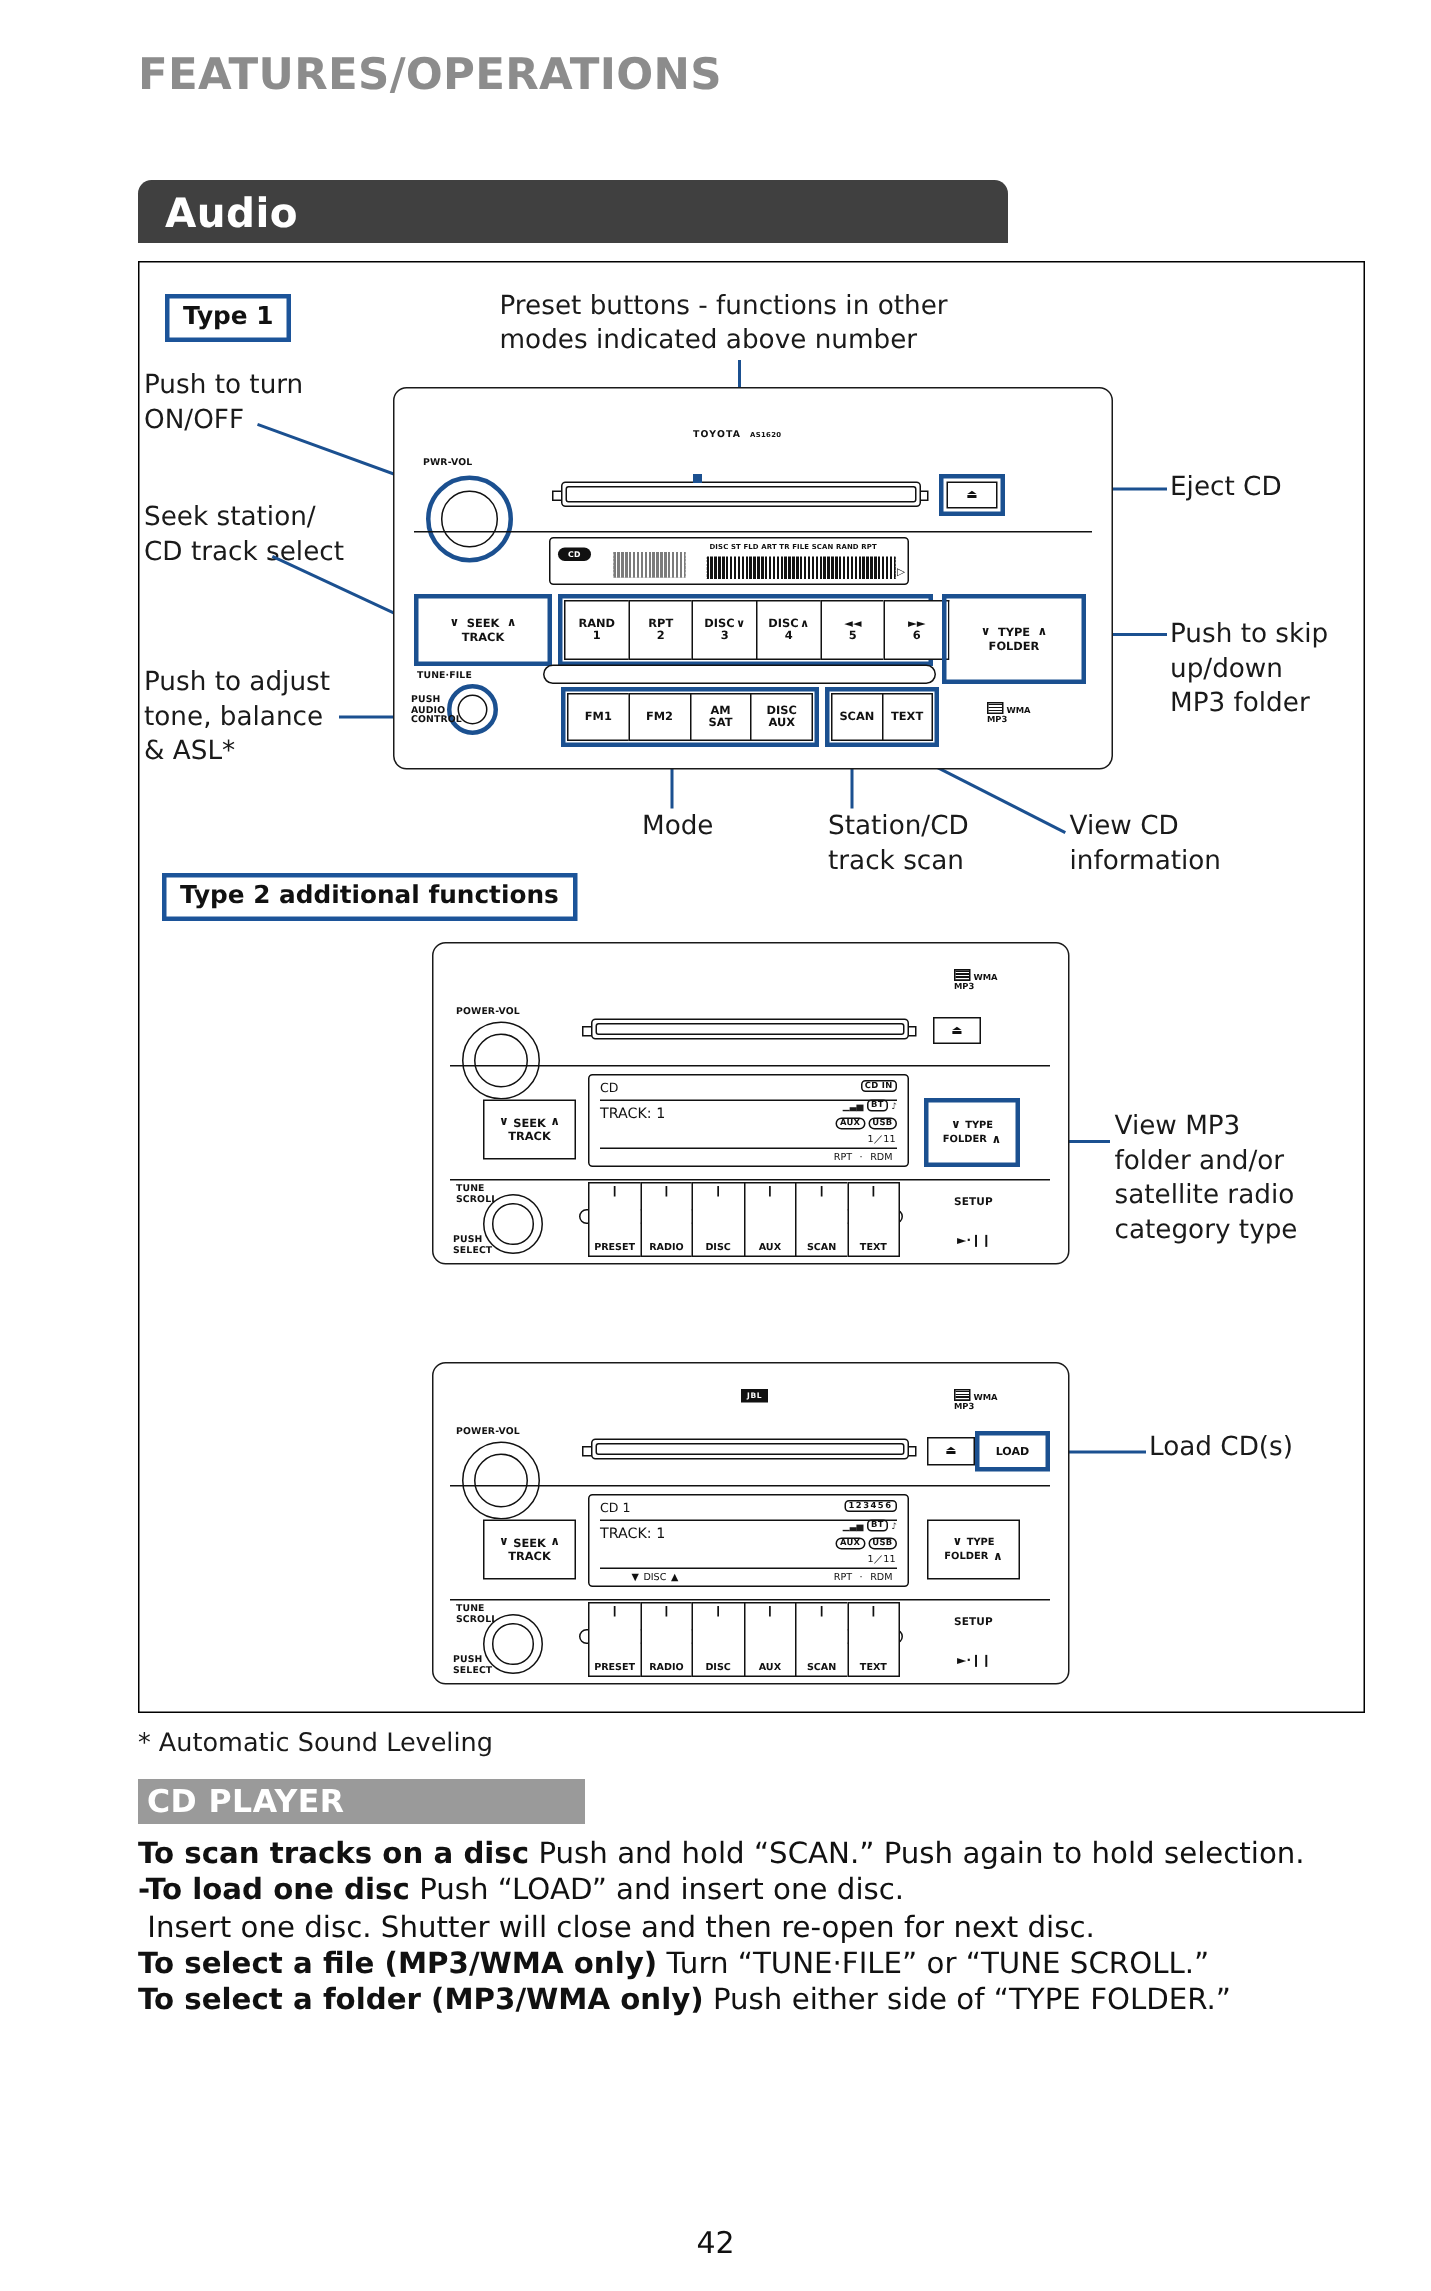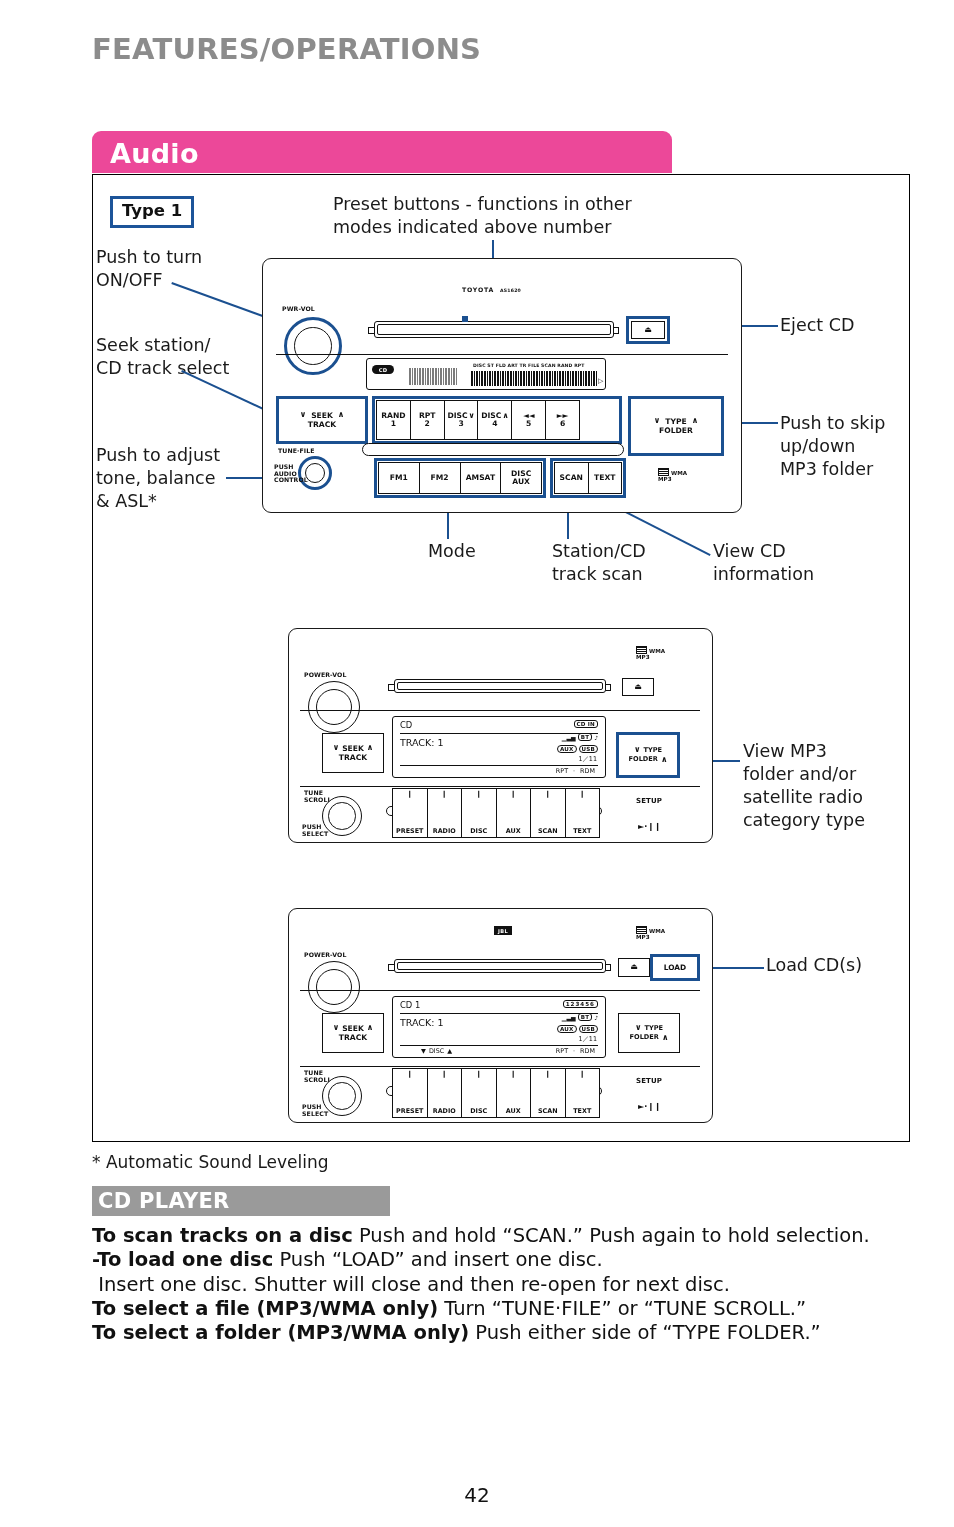--- a/index.html
+++ b/index.html
@@ -16,22 +16,22 @@
 
   
   .hdr-title {
     position:absolute; left:92px; top:32px;
     font-size:29px; font-weight:600; letter-spacing:.2px;
     color:#8c8c8c;
   }
 
   
   .audio-bar {
-    position:absolute; left:92px; top:131px; width:580px; height:42px;
-    background:#ec4899;
+    position:absolute; left:92px; top:120px; width:580px; height:42px;
+    background:#404040;
     border-radius:9px 9px 0 0;
   }
   .audio-bar span {
     position:absolute; left:18px; top:7px;
     color:#ffffff; font-size:27px; font-weight:600; letter-spacing:.3px;
   }
 
   
   .frame {
     position:absolute; left:92px; top:174px; width:818px; height:968px;
@@ -176,20 +176,21 @@
 
   <div class="hdr-title">FEATURES/OPERATIONS</div>
 
   <div class="audio-bar">
     <span>Audio</span>
   </div>
 
   <div class="frame"></div>
 
   <div class="badge" id="badge-t1">Type 1</div>
+  <div class="badge" id="badge-t2">Type 2 additional functions</div>
 
   <div class="callout" id="co-preset">Preset buttons - functions in other
 modes indicated above number</div>
   <div class="callout" id="co-onoff">Push to turn
 ON/OFF</div>
   <div class="callout" id="co-seek">Seek station/
 CD track select</div>
   <div class="callout" id="co-tone">Push to adjust
 tone, balance
 &amp; ASL*</div>
@@ -274,21 +275,21 @@
     <div class="btn" style="left:19px; top:143px; width:82px; height:38px; flex-direction:column; gap:1px; border:none;">
       <div style="display:flex; align-items:center; gap:5px;">
         <span class="chev">∨</span>
         <span>SEEK</span>
         <span class="chev">∧</span>
       </div>
       <div>TRACK</div>
     </div>
 
     <div class="hlbox" style="left:110px; top:138px; width:250px; height:48px;"></div>
-    <div style="position:absolute; left:114px; top:142px; width:204px; height:40px; display:flex;border-radius:10px;">
+    <div style="position:absolute; left:114px; top:142px; width:257px; height:40px; display:flex;border-radius:10px;">
       <div class="btn" style="position:relative; flex:1; height:40px; flex-direction:column; border-right:none;">
         <span>RAND</span>
         <span>1</span>
       </div>
       <div class="btn" style="position:relative; flex:1; height:40px; flex-direction:column; border-right:none;">
         <span>RPT</span>
         <span>2</span>
       </div>
       <div class="btn" style="position:relative; flex:1; height:40px; flex-direction:column; border-right:none;">
         <span style="display:flex; gap:1px;">
@@ -335,21 +336,21 @@
     <div style="position:absolute; left:100px; top:185px; width:262px; height:13px; border:1.3px solid #111; border-radius:7px;"></div>
 
     <div class="hlbox" style="left:112px; top:200px; width:172px; height:40px;"></div>
     <div style="position:absolute; left:116px; top:204px; width:164px; height:32px; display:flex;">
       <div class="btn" style="position:relative; flex:1; height:32px; flex-direction:column; border-right:none;">
         <span>FM1</span>
       </div>
       <div class="btn" style="position:relative; flex:1; height:32px; flex-direction:column; border-right:none;">
         <span>FM2</span>
       </div>
-      <div class="btn" style="position:relative; flex:1; height:32px; flex-direction:row; border-right:none;">
+      <div class="btn" style="position:relative; flex:1; height:32px; flex-direction:column; border-right:none;">
         <span>AM</span>
         <span>SAT</span>
       </div>
       <div class="btn" style="position:relative; flex:1; height:32px; flex-direction:column;">
         <span>DISC</span>
         <span>AUX</span>
       </div>
     </div>
 
     <div class="hlbox" style="left:288px; top:200px; width:76px; height:40px;"></div>

